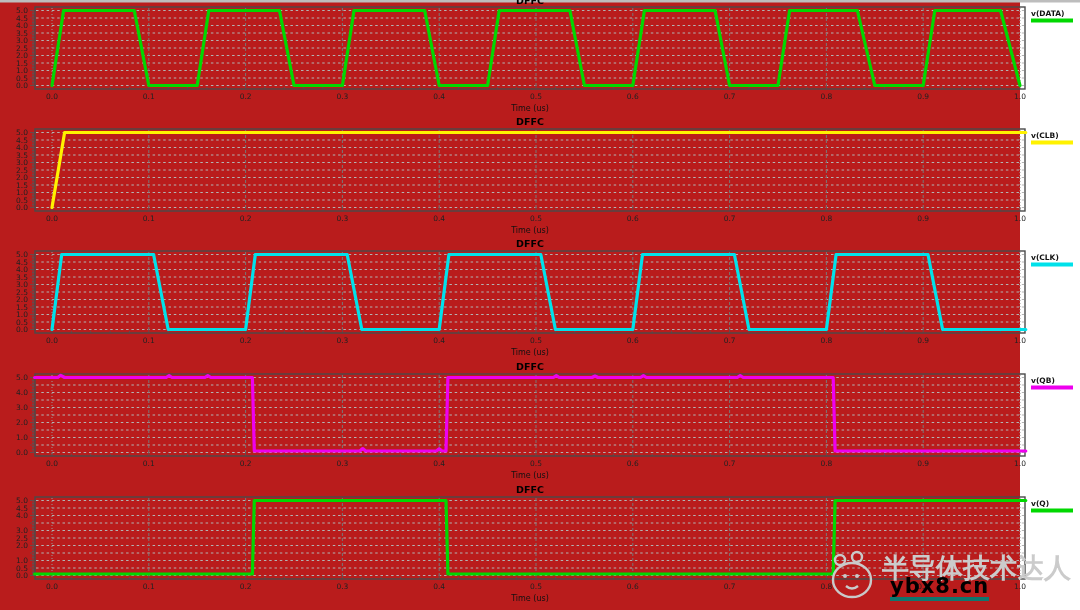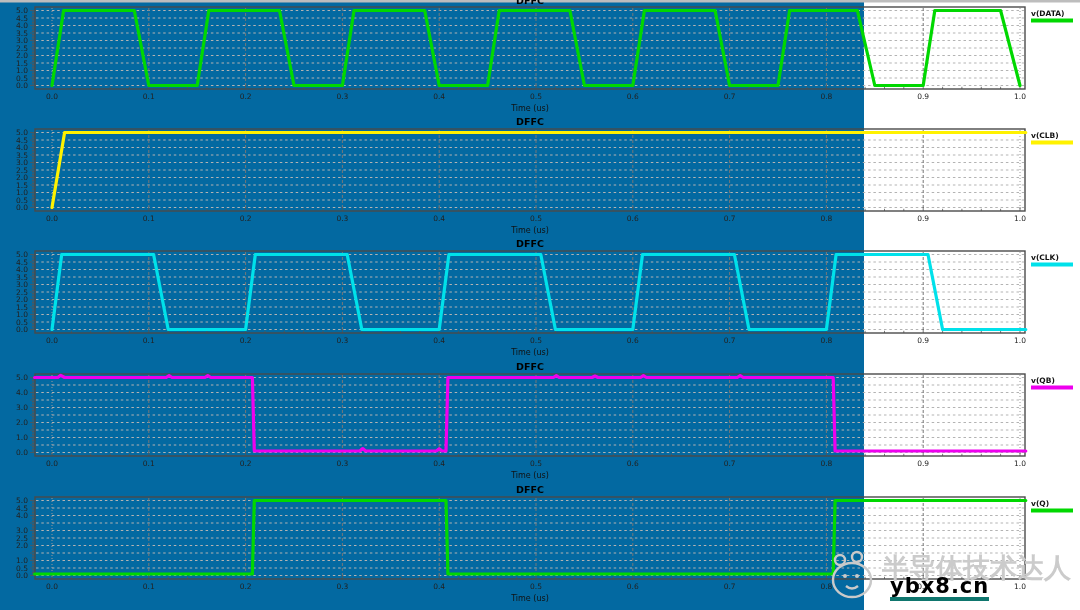--- a/index.html
+++ b/index.html
@@ -1,17 +1,17 @@
 <!DOCTYPE html>
 <html><head>
 <meta charset="utf-8">
 <style>
   html,body{margin:0;padding:0;background:#ffffff;width:1080px;height:610px;overflow:hidden;
             font-family:"DejaVu Sans",sans-serif;}
-  #stage{position:relative;width:864px;height:610px;background:#0369a1;}
+  #stage{position:relative;width:1020px;height:610px;background:#b91c1c;}
   #chart{position:absolute;left:0;top:0;}
   
   text{fill:#111;}
   .ptitle{font-size:9.5px;font-weight:bold;text-anchor:middle;fill:#000;}
   .xt{font-size:7.5px;text-anchor:middle;fill:#222;}
   .yt{font-size:7.5px;text-anchor:end;fill:#222;}
   .xlabel{font-size:8px;text-anchor:middle;fill:#111;}
   .legend{font-size:7.5px;font-weight:bold;text-anchor:start;}
   .wave{fill:none;stroke-width:3.2;stroke-linejoin:round;stroke-linecap:round;}
   .pborder{fill:none;stroke:#4a4a4a;stroke-width:1.4;}

